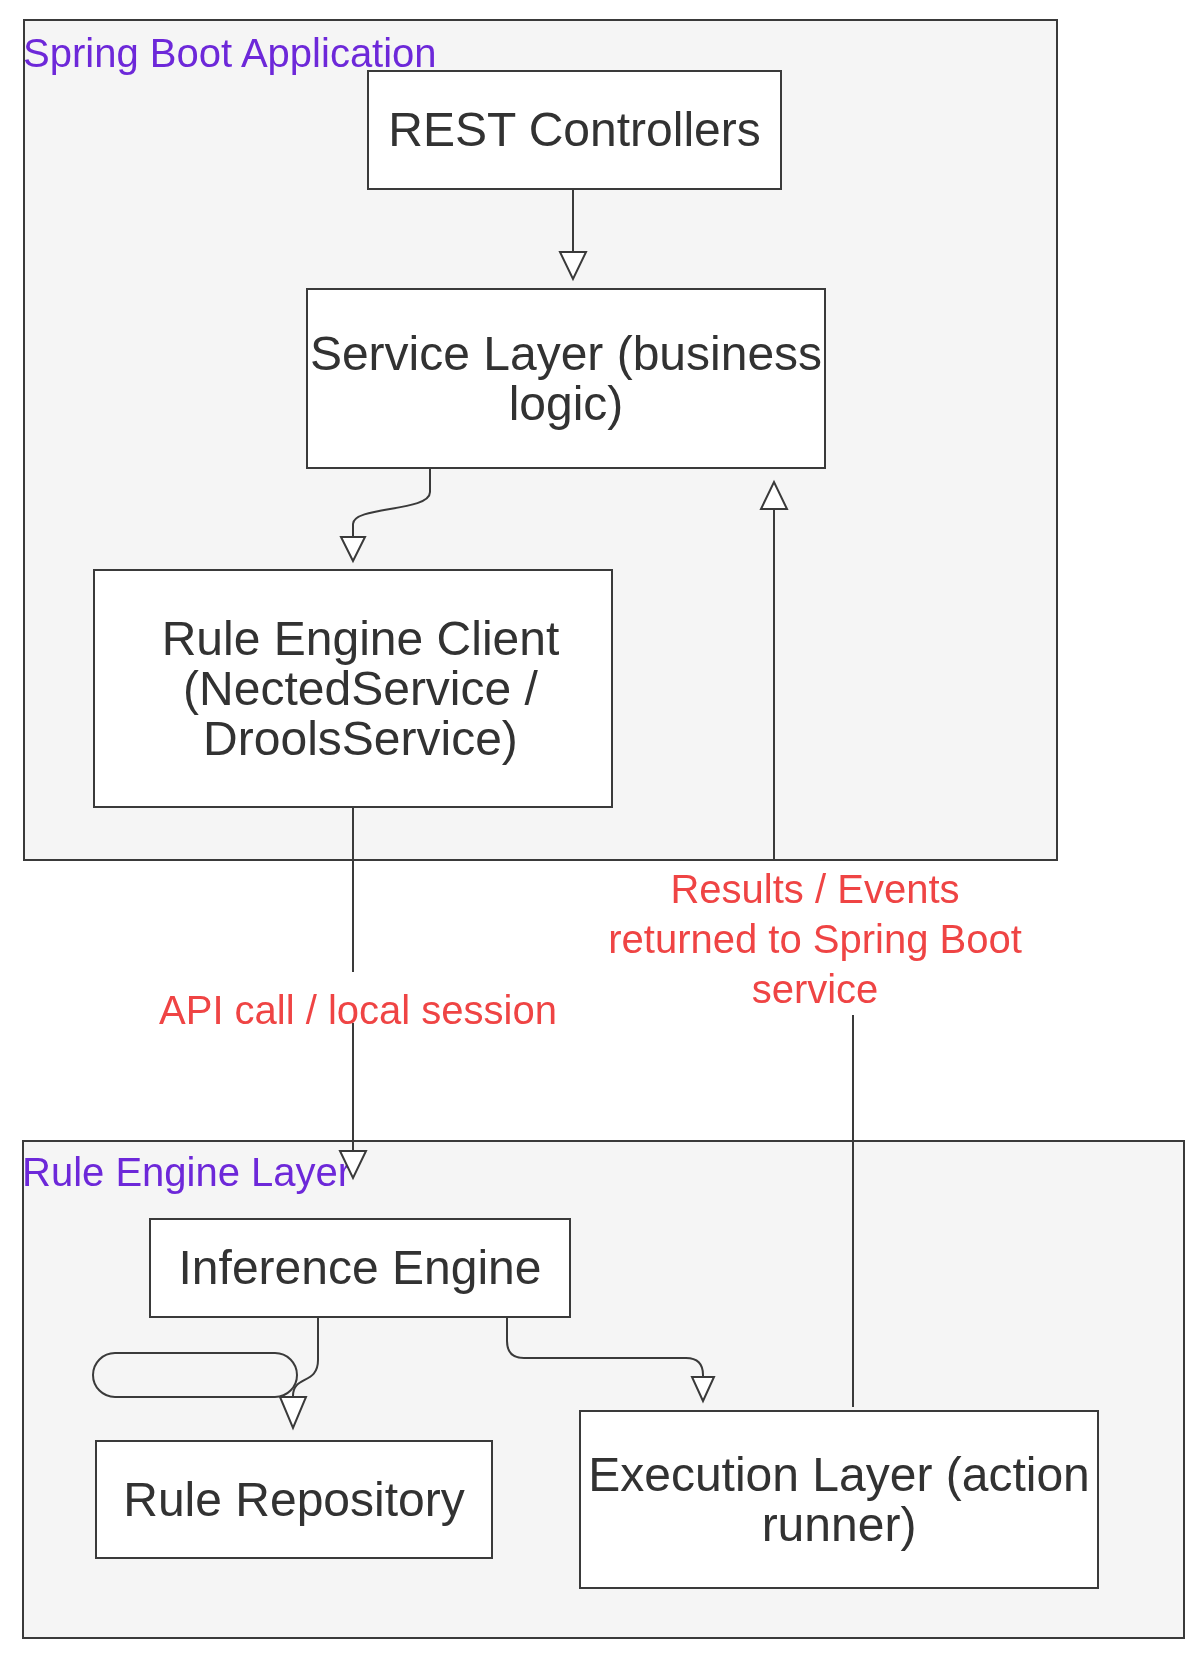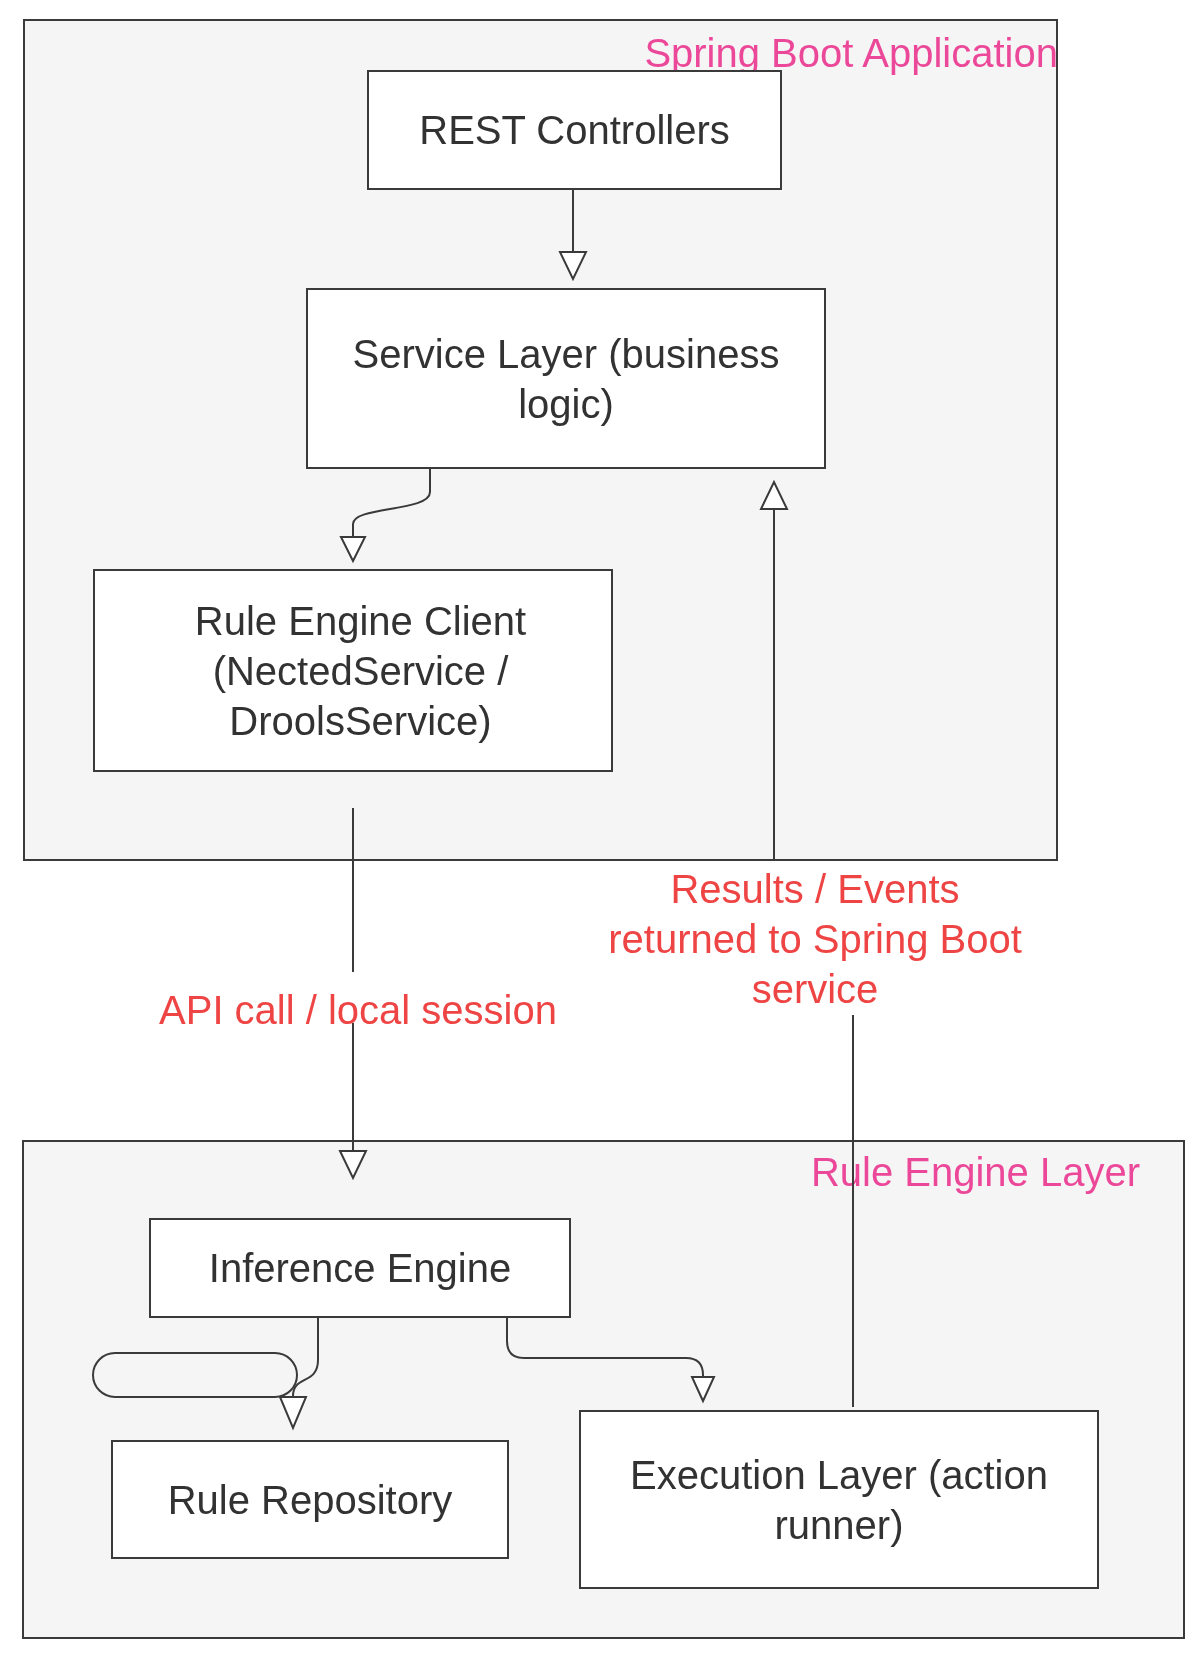--- a/index.html
+++ b/index.html
@@ -18,37 +18,37 @@
   }
   .container-box {
     position: absolute;
     background: #f5f5f5;
     border: 2.5px solid #3a3a3a;
     box-sizing: border-box;
     z-index: 0;
   }
   .diagram-title {
     position: absolute;
-    text-align: right;
+    text-align: left;
     font-size: 40px;
     line-height: 48px;
-    color: #ec4899;
+    color: #6d28d9;
     z-index: 1;
     white-space: nowrap;
   }
   .node {
     position: absolute;
     background: #ffffff;
     border: 2.5px solid #3a3a3a;
     box-sizing: border-box;
     display: flex;
     align-items: center;
     justify-content: center;
     text-align: center;
-    font-size: 40px;
+    font-size: 48px;
     line-height: 50px;
     color: #323232;
     white-space: pre-line;
     z-index: 3;
   }
   .edge-label {
     position: absolute;
     text-align: center;
     font-size: 40px;
     line-height: 50px;
@@ -123,31 +123,31 @@
 
   <div class="node" style="left:367px; top:70px; width:415px; height:120px;">
     <span>REST Controllers</span>
   </div>
 
   <div class="node" style="left:306px; top:288px; width:520px; height:181px;">
     <span>Service Layer (business
 logic)</span>
   </div>
 
-  <div class="node" style="left:93px; top:569px; width:520px; height:203px;padding-left:15px;">
+  <div class="node" style="left:93px; top:569px; width:520px; height:239px;padding-left:15px;">
     <span>Rule Engine Client
 (NectedService /
 DroolsService)</span>
   </div>
 
   <div class="node" style="left:149px; top:1189px; width:422px; height:100px;margin-top:29px;">
     <span>Inference Engine</span>
   </div>
 
-  <div class="node" style="left:95px; top:1440px; width:398px; height:119px;margin-left:16px;">
+  <div class="node" style="left:95px; top:1440px; width:398px; height:119px;">
     <span>Rule Repository</span>
   </div>
 
   <div class="node" style="left:579px; top:1410px; width:520px; height:179px;">
     <span>Execution Layer (action
 runner)</span>
   </div>
 
   <div class="edge-label" style="left:108px; top:973px; width:500px;margin-top:12px;">API call / local session</div>
 

